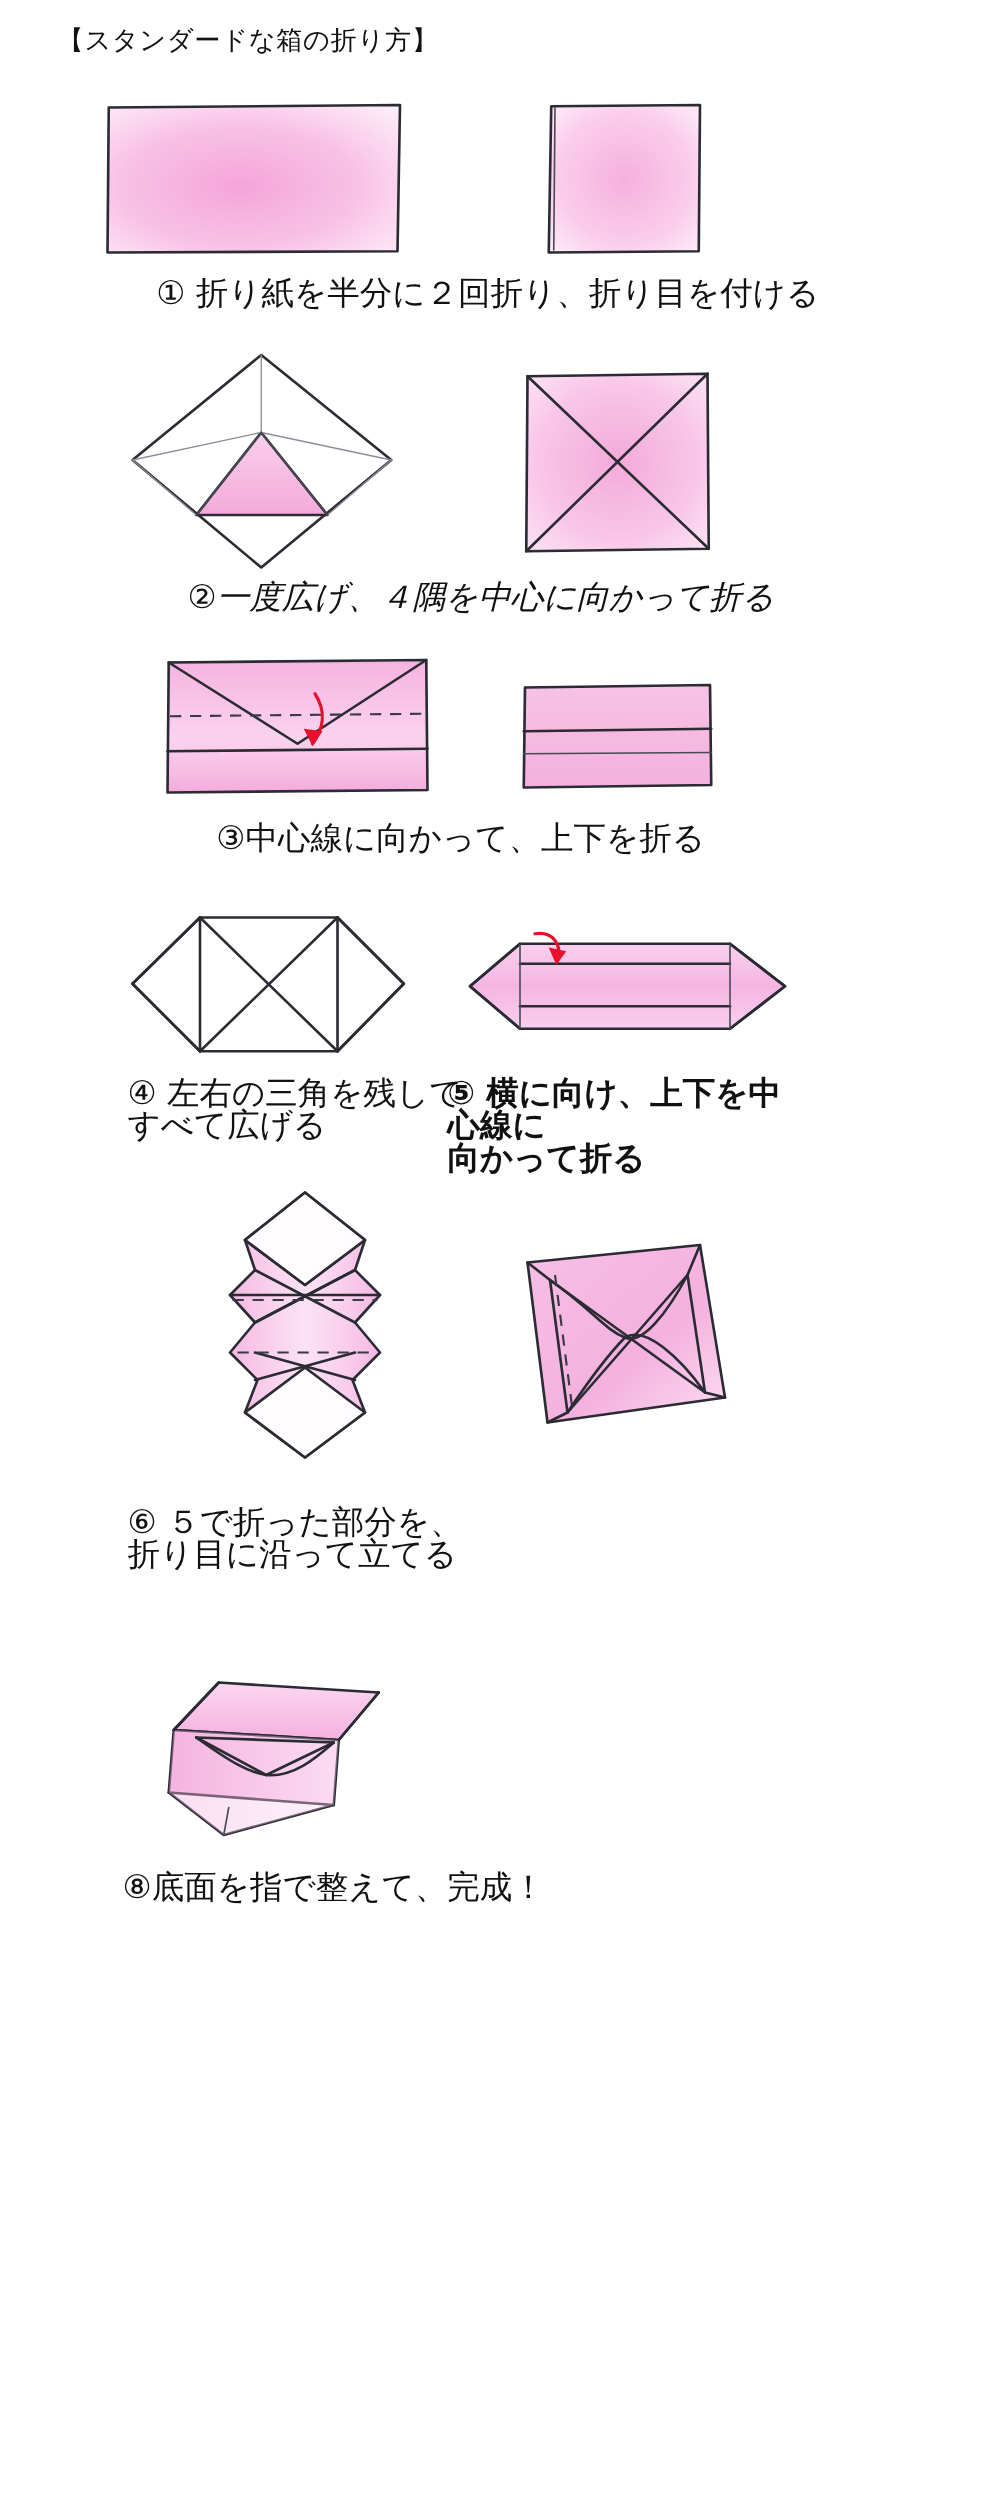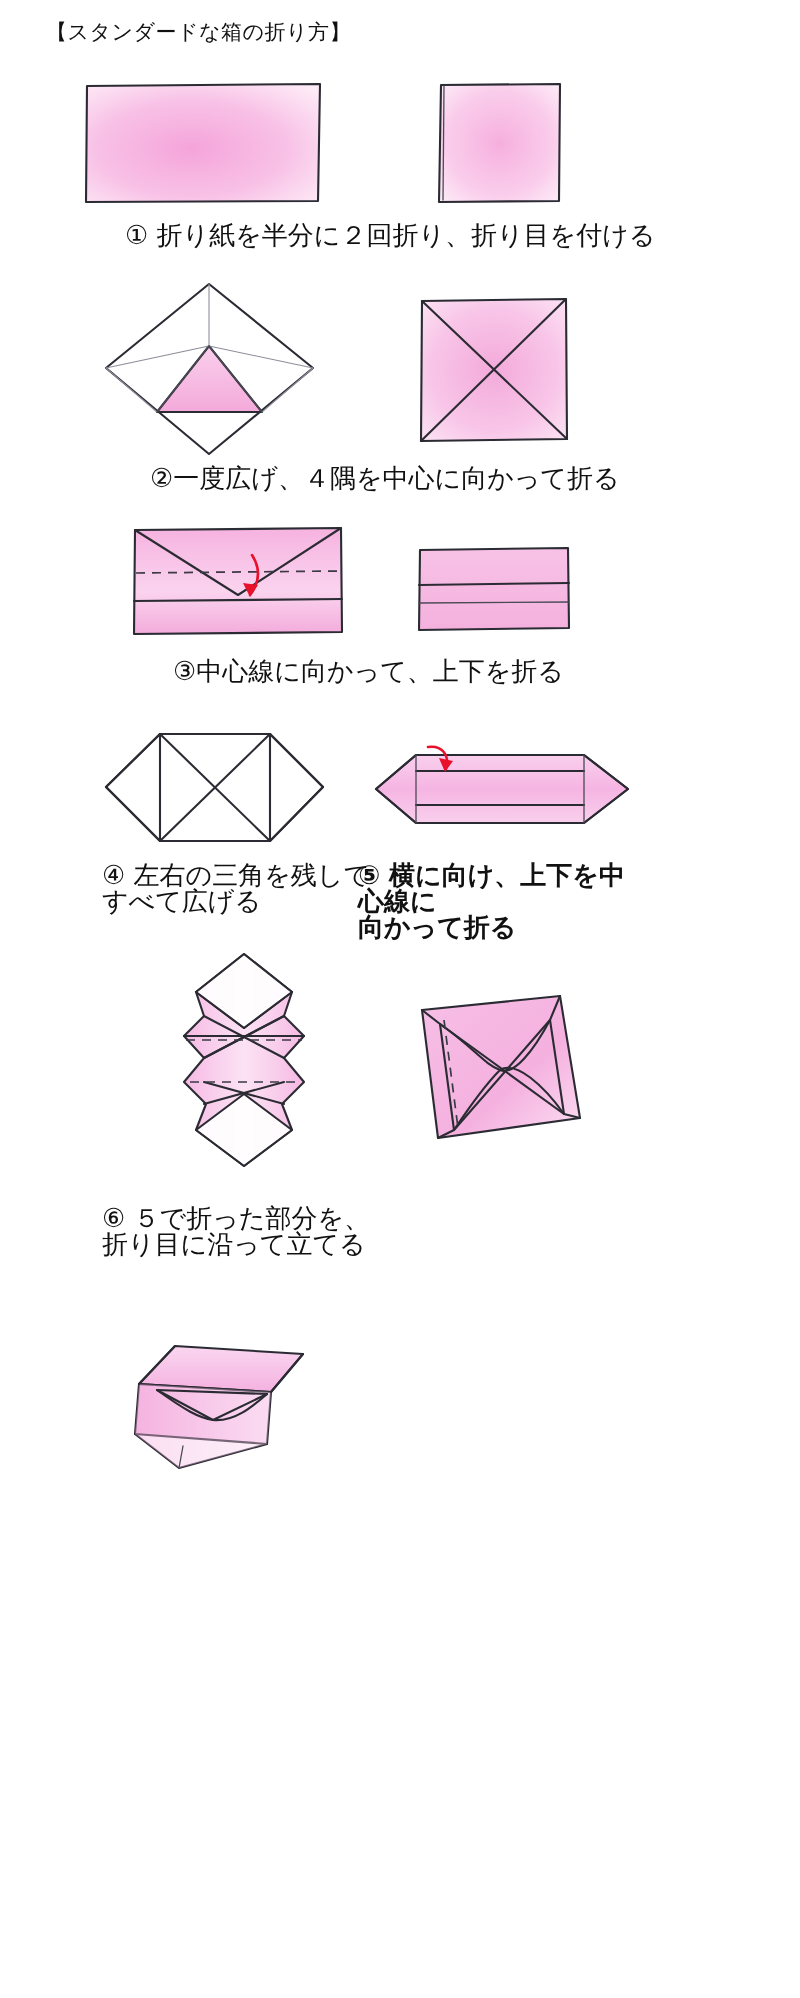--- a/index.html
+++ b/index.html
@@ -150,21 +150,21 @@
           <stop offset="60%" stop-color="#f7bbe4" stop-opacity="0.85"></stop>
           <stop offset="100%" stop-color="#fbd8ef" stop-opacity="0.7"></stop>
         </radialGradient>
       </defs>
       <rect class="wash" x="4" y="4" width="146" height="140" fill="url(#w4)"></rect>
       <path class="ink" d="M5,5 L149,3 L150,143 L4,145 Z"></path>
       <path class="ink" d="M5,5 L150,143"></path>
       <path class="ink" d="M149,3 L4,145"></path>
     </svg>
 
-    <div class="caption" style="left:118px; top:465px; width:640px;">②一度広げ、４隅を中心に向かって折る</div>
+    <div class="caption" style="left:118px; top:465px; width:640px;font-style:italic;">②一度広げ、４隅を中心に向かって折る</div>
 
     <svg class="fig" style="left:98px; top:525px;" width="220" height="115" viewBox="0 0 220 115">
       <defs>
         <linearGradient id="w5" x1="0" y1="0" x2="0" y2="1">
           <stop offset="0%" stop-color="#f5aadd" stop-opacity="0.9"></stop>
           <stop offset="60%" stop-color="#f9c8ea" stop-opacity="0.8"></stop>
           <stop offset="100%" stop-color="#f2a3d8" stop-opacity="0.9"></stop>
         </linearGradient>
       </defs>
       <rect class="wash" x="4" y="4" width="208" height="104" fill="url(#w5)"></rect>
@@ -319,15 +319,16 @@
       <path class="ink" d="M58,6 L22,44"></path>
       <path class="ink" d="M186,14 L154,52"></path>
 
       <path class="ink" d="M40,50 C68,70 82,78 96,80 C118,82 136,66 150,54"></path>
       <path class="ink" d="M40,50 L150,54"></path>
       <path class="ink" d="M96,80 L40,50"></path>
       <path class="ink" d="M96,80 L150,54"></path>
       <path class="ink-thin" d="M62,128 L66,106"></path>
     </svg>
 
+    <div class="caption" style="left:66px; top:1497px; width:640px;">⑧底面を指で整えて、完成！</div>
 
   </div>
 </div>
 
 </body></html>

